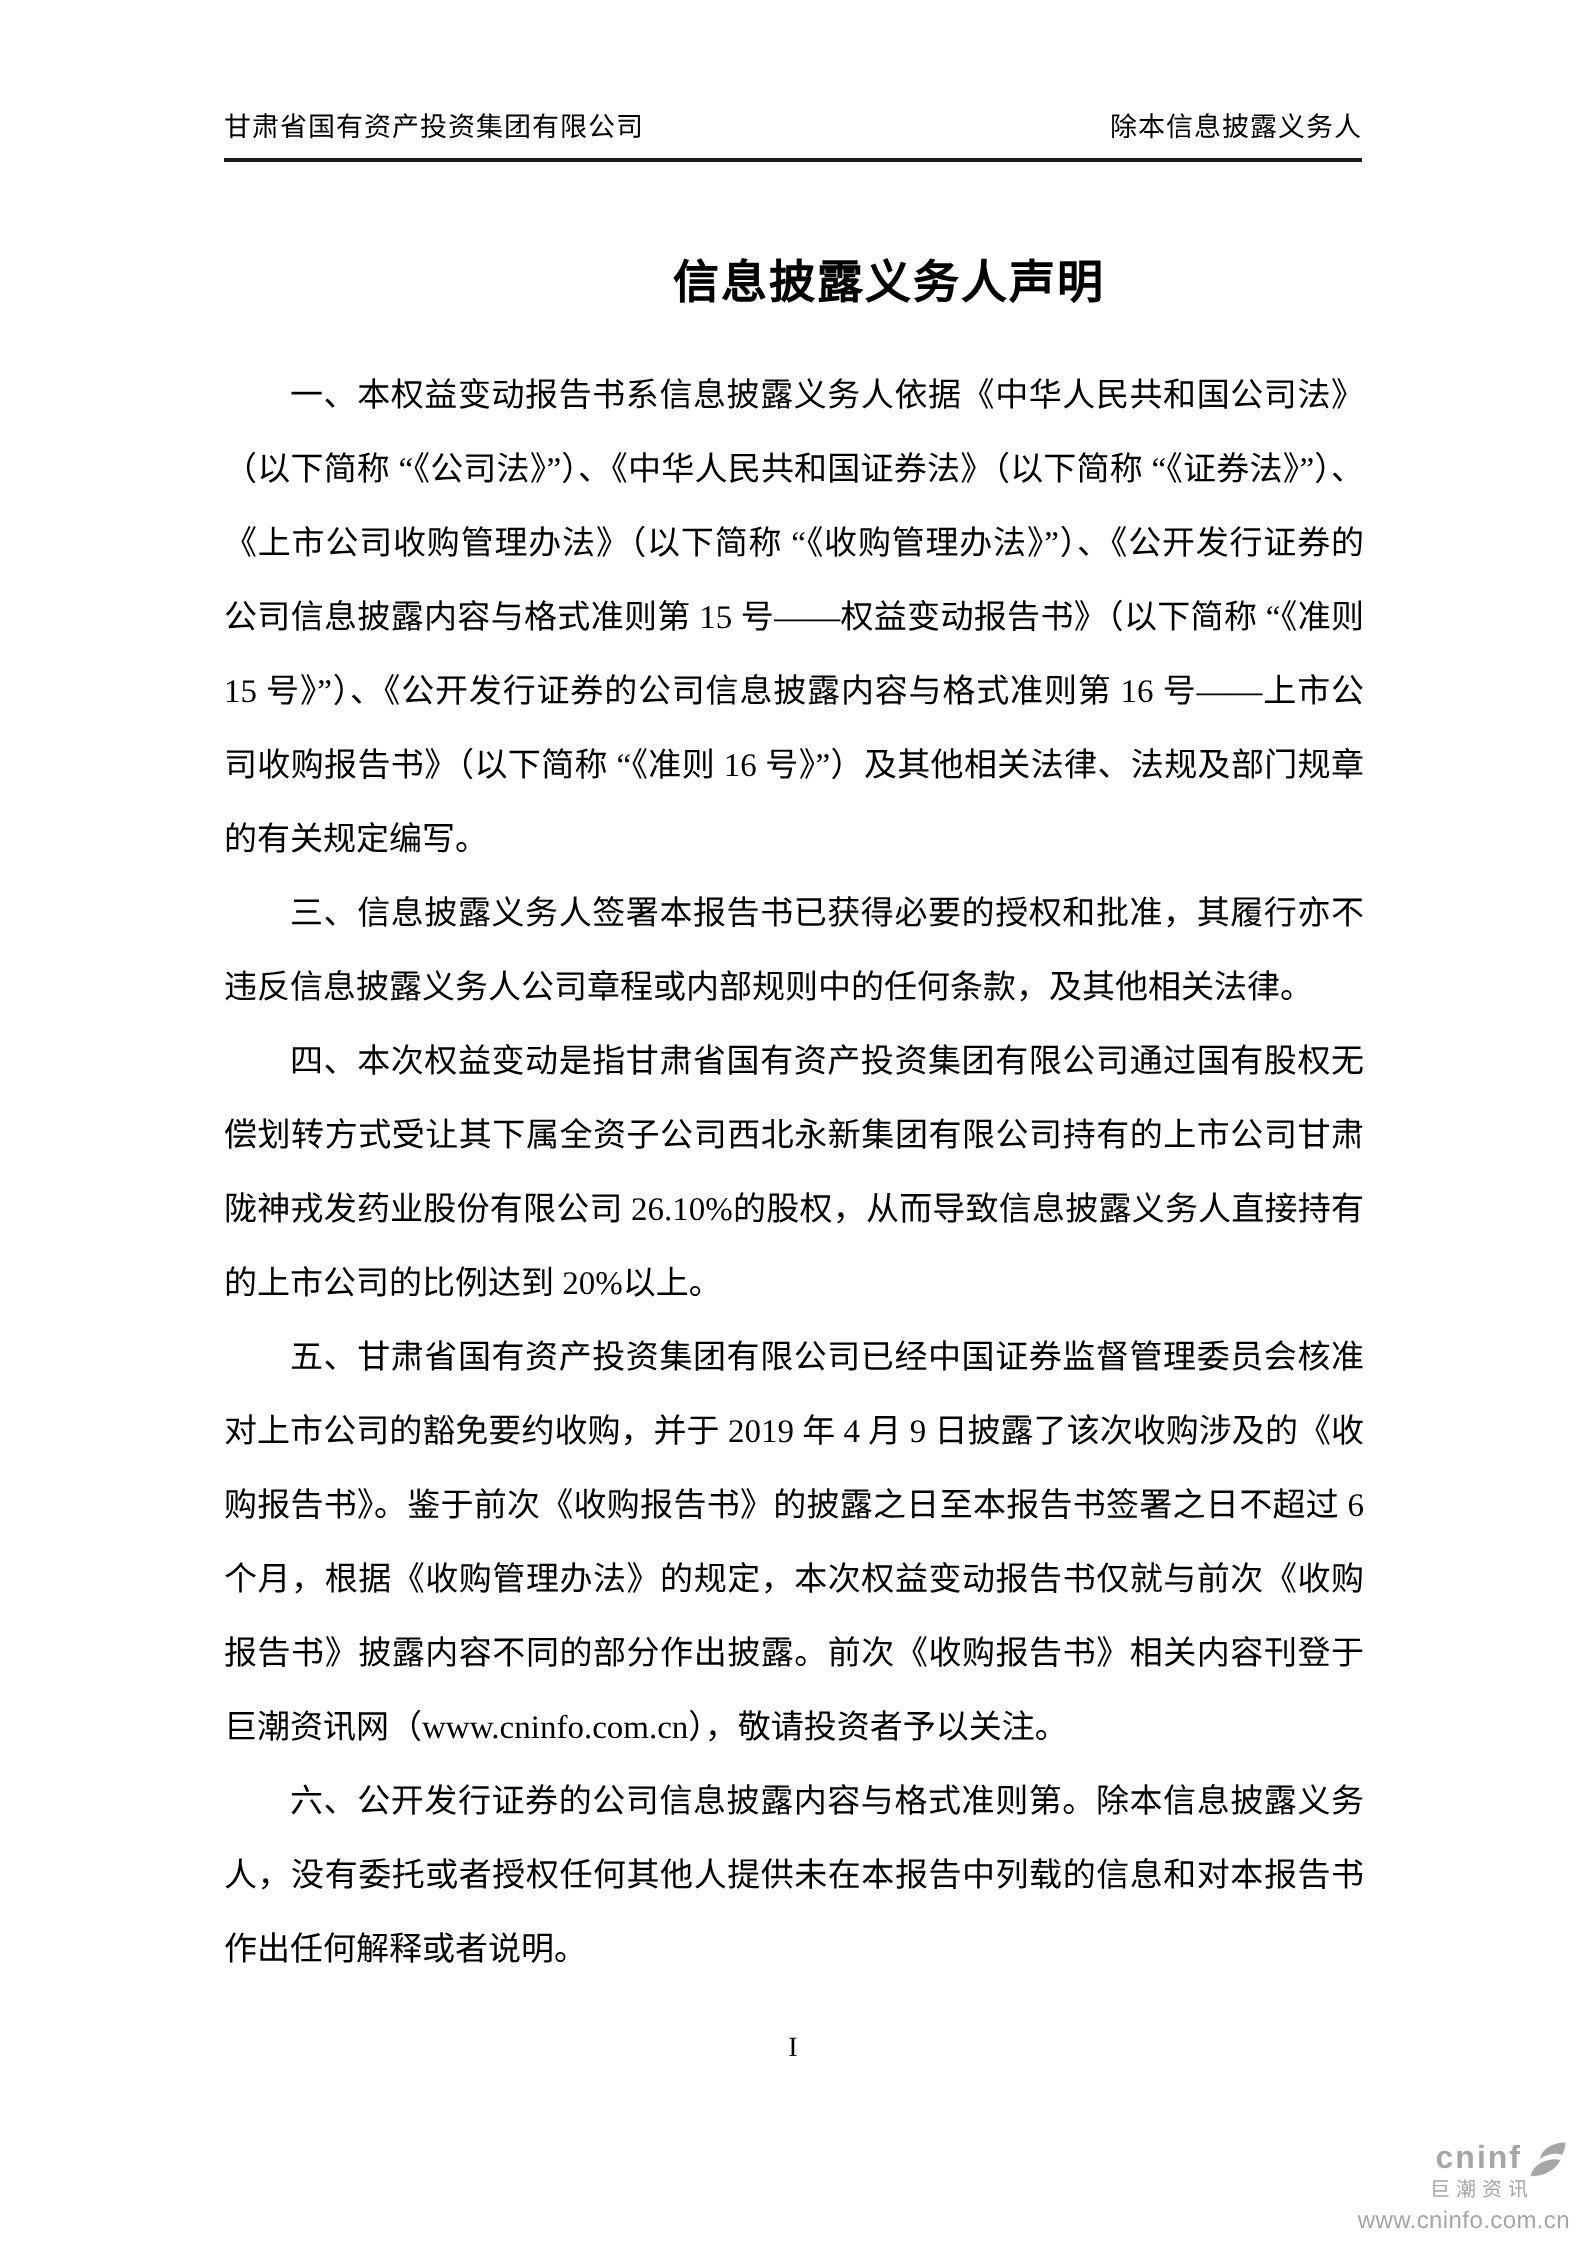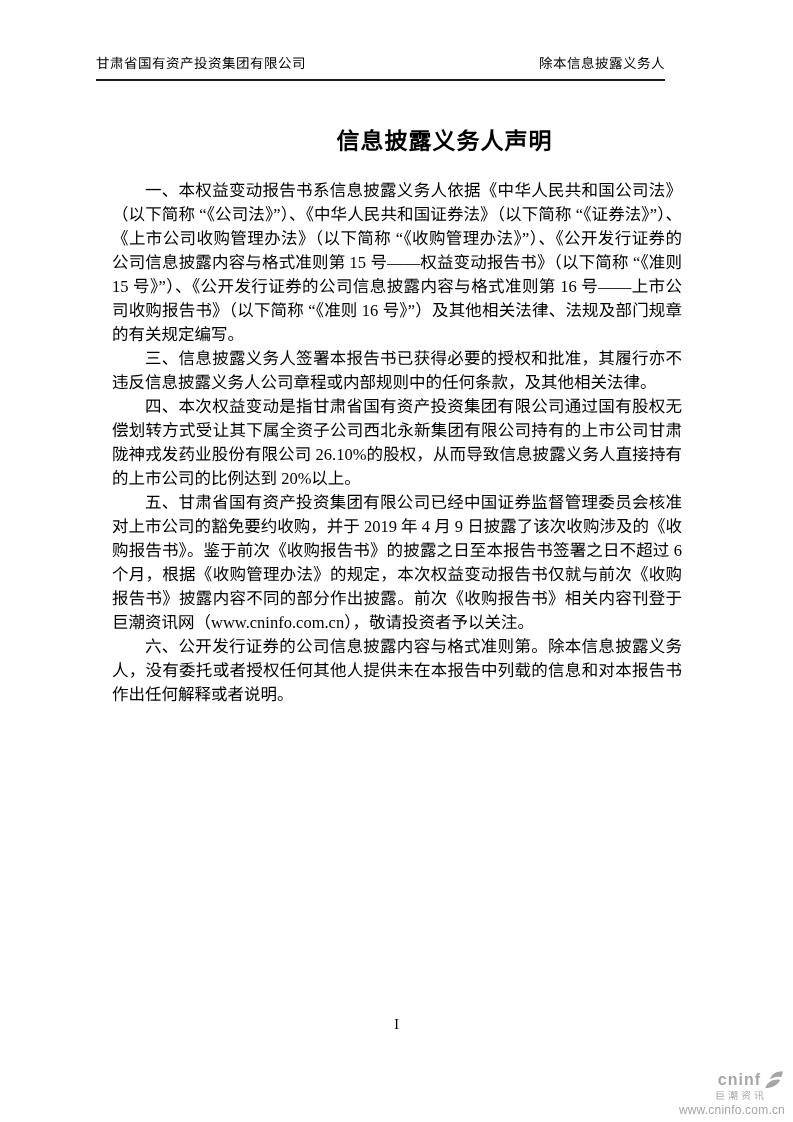--- a/index.html
+++ b/index.html
@@ -16,21 +16,21 @@
     color: #000000;
   }
   .page {
     position: absolute;
     inset: 0;
   }
   
   .doc-header {
     position: absolute;
     top: 52px;
-    left: 96px;
+    left: 112px;
     width: 569px;
     display: flex;
     justify-content: space-between;
     align-items: flex-end;
     font-size: 13.5px;
     letter-spacing: 0.5px;
     padding-bottom: 7px;
     border-bottom: 2px solid #1a1a1a;
   }
   
@@ -45,21 +45,21 @@
     letter-spacing: 1px;
     margin-left: 48px;
   }
   
   .doc-body {
     position: absolute;
     top: 179px;
     left: 112px;
     width: 570px;
     font-size: 16.5px;
-    line-height: 24px;
+    line-height: 37px;
     text-align: justify;
     text-justify: inter-ideograph;
   }
   .doc-body p {
     margin: 0;
     padding: 0;
     text-indent: 2em;
   }
   
   .page-number {

